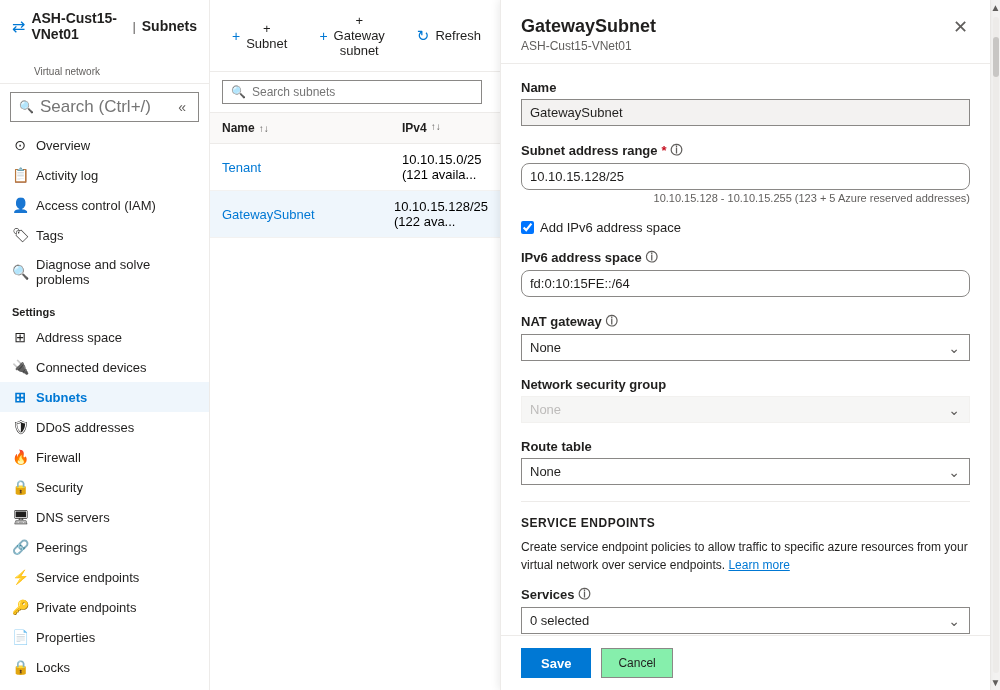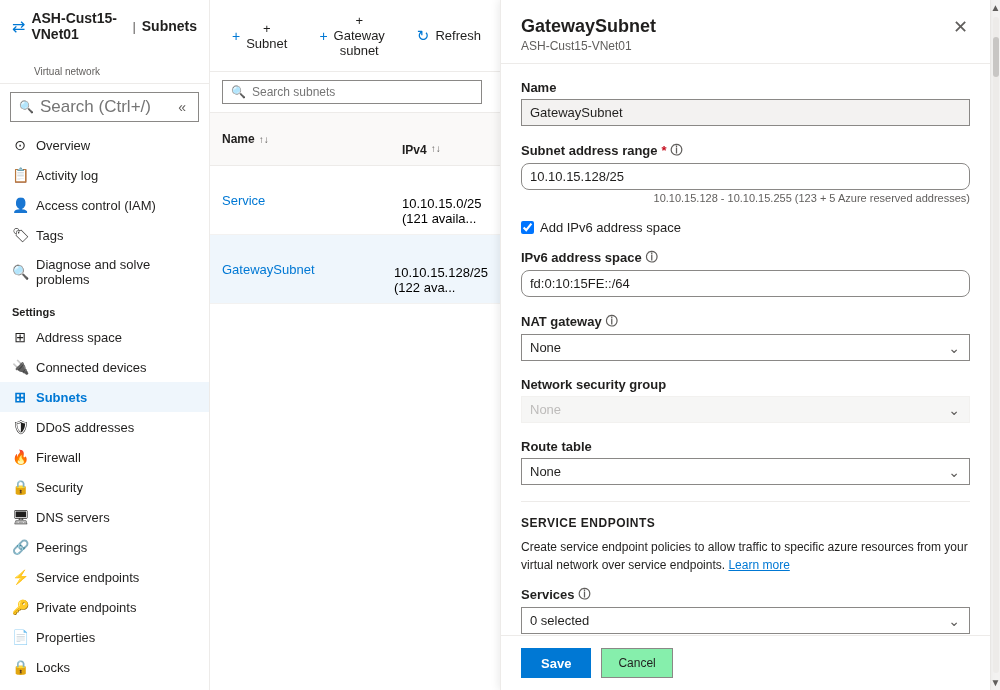--- a/index.html
+++ b/index.html
@@ -144,21 +144,21 @@
     .table-header {
       display: flex;
       padding: 8px 12px;
       border-bottom: 1px solid #edebe9;
       font-size: 12px;
       font-weight: 600;
       color: #201f1e;
       background: #faf9f8;
     }
     .col-name { width: 180px; display: flex; align-items: center; gap: 4px; }
-    .col-ipv4 { flex: 1; display: flex; align-items: flex-start; gap: 4px; margin-top: 22px; }
+    .col-ipv4 { flex: 1; display: flex; align-items: flex-start; gap: 4px; }
     .sort-icon { color: #605e5c; font-size: 10px; }
     .table-row {
       display: flex;
       padding: 8px 12px;
       border-bottom: 1px solid #f3f2f1;
       align-items: center;
     }
     .table-row.selected { background: #eff6fc; }
     .table-row .col-name { color: #0078d4; }
     .table-row .col-name a { color: #0078d4; text-decoration: none; }
@@ -470,21 +470,21 @@
         <span>Name</span>
         <span class="sort-icon">↑↓</span>
       </div>
       <div class="col-ipv4">
         <span>IPv4</span>
         <span class="sort-icon">↑↓</span>
       </div>
     </div>
     <div class="table-row">
       <div class="col-name">
-        <a href="#">Service</a>
+        <a href="#">Tenant</a>
       </div>
       <div class="col-ipv4">
         <span>10.10.15.0/25 (121 availa...</span>
       </div>
     </div>
     <div class="table-row selected">
       <div class="col-name">
         <a href="#">GatewaySubnet</a>
       </div>
       <div class="col-ipv4">

